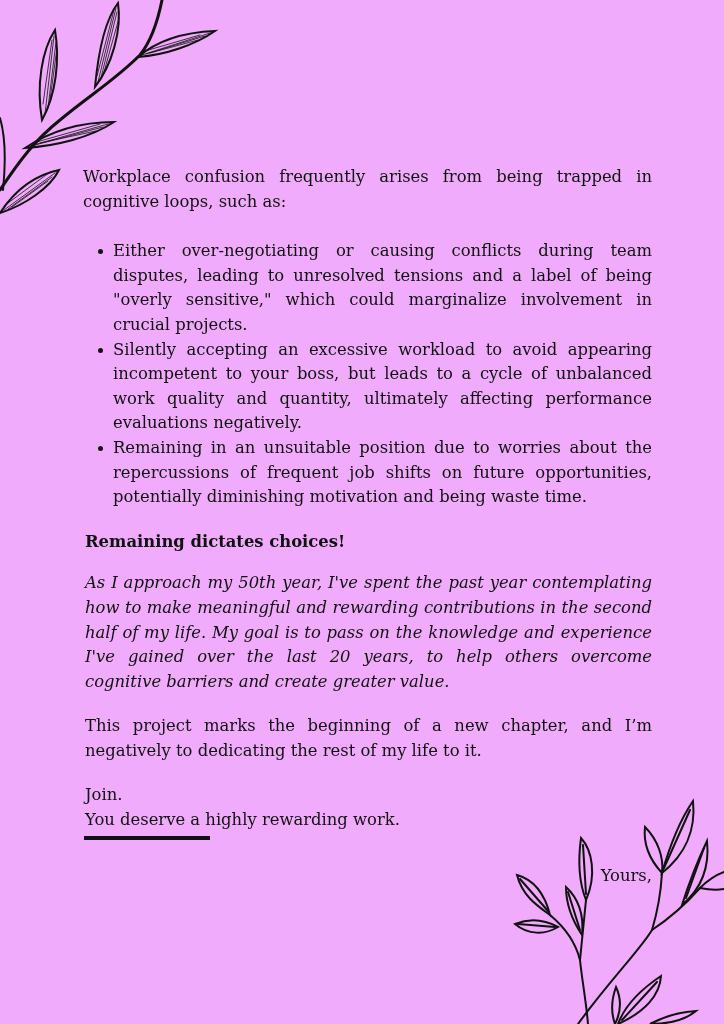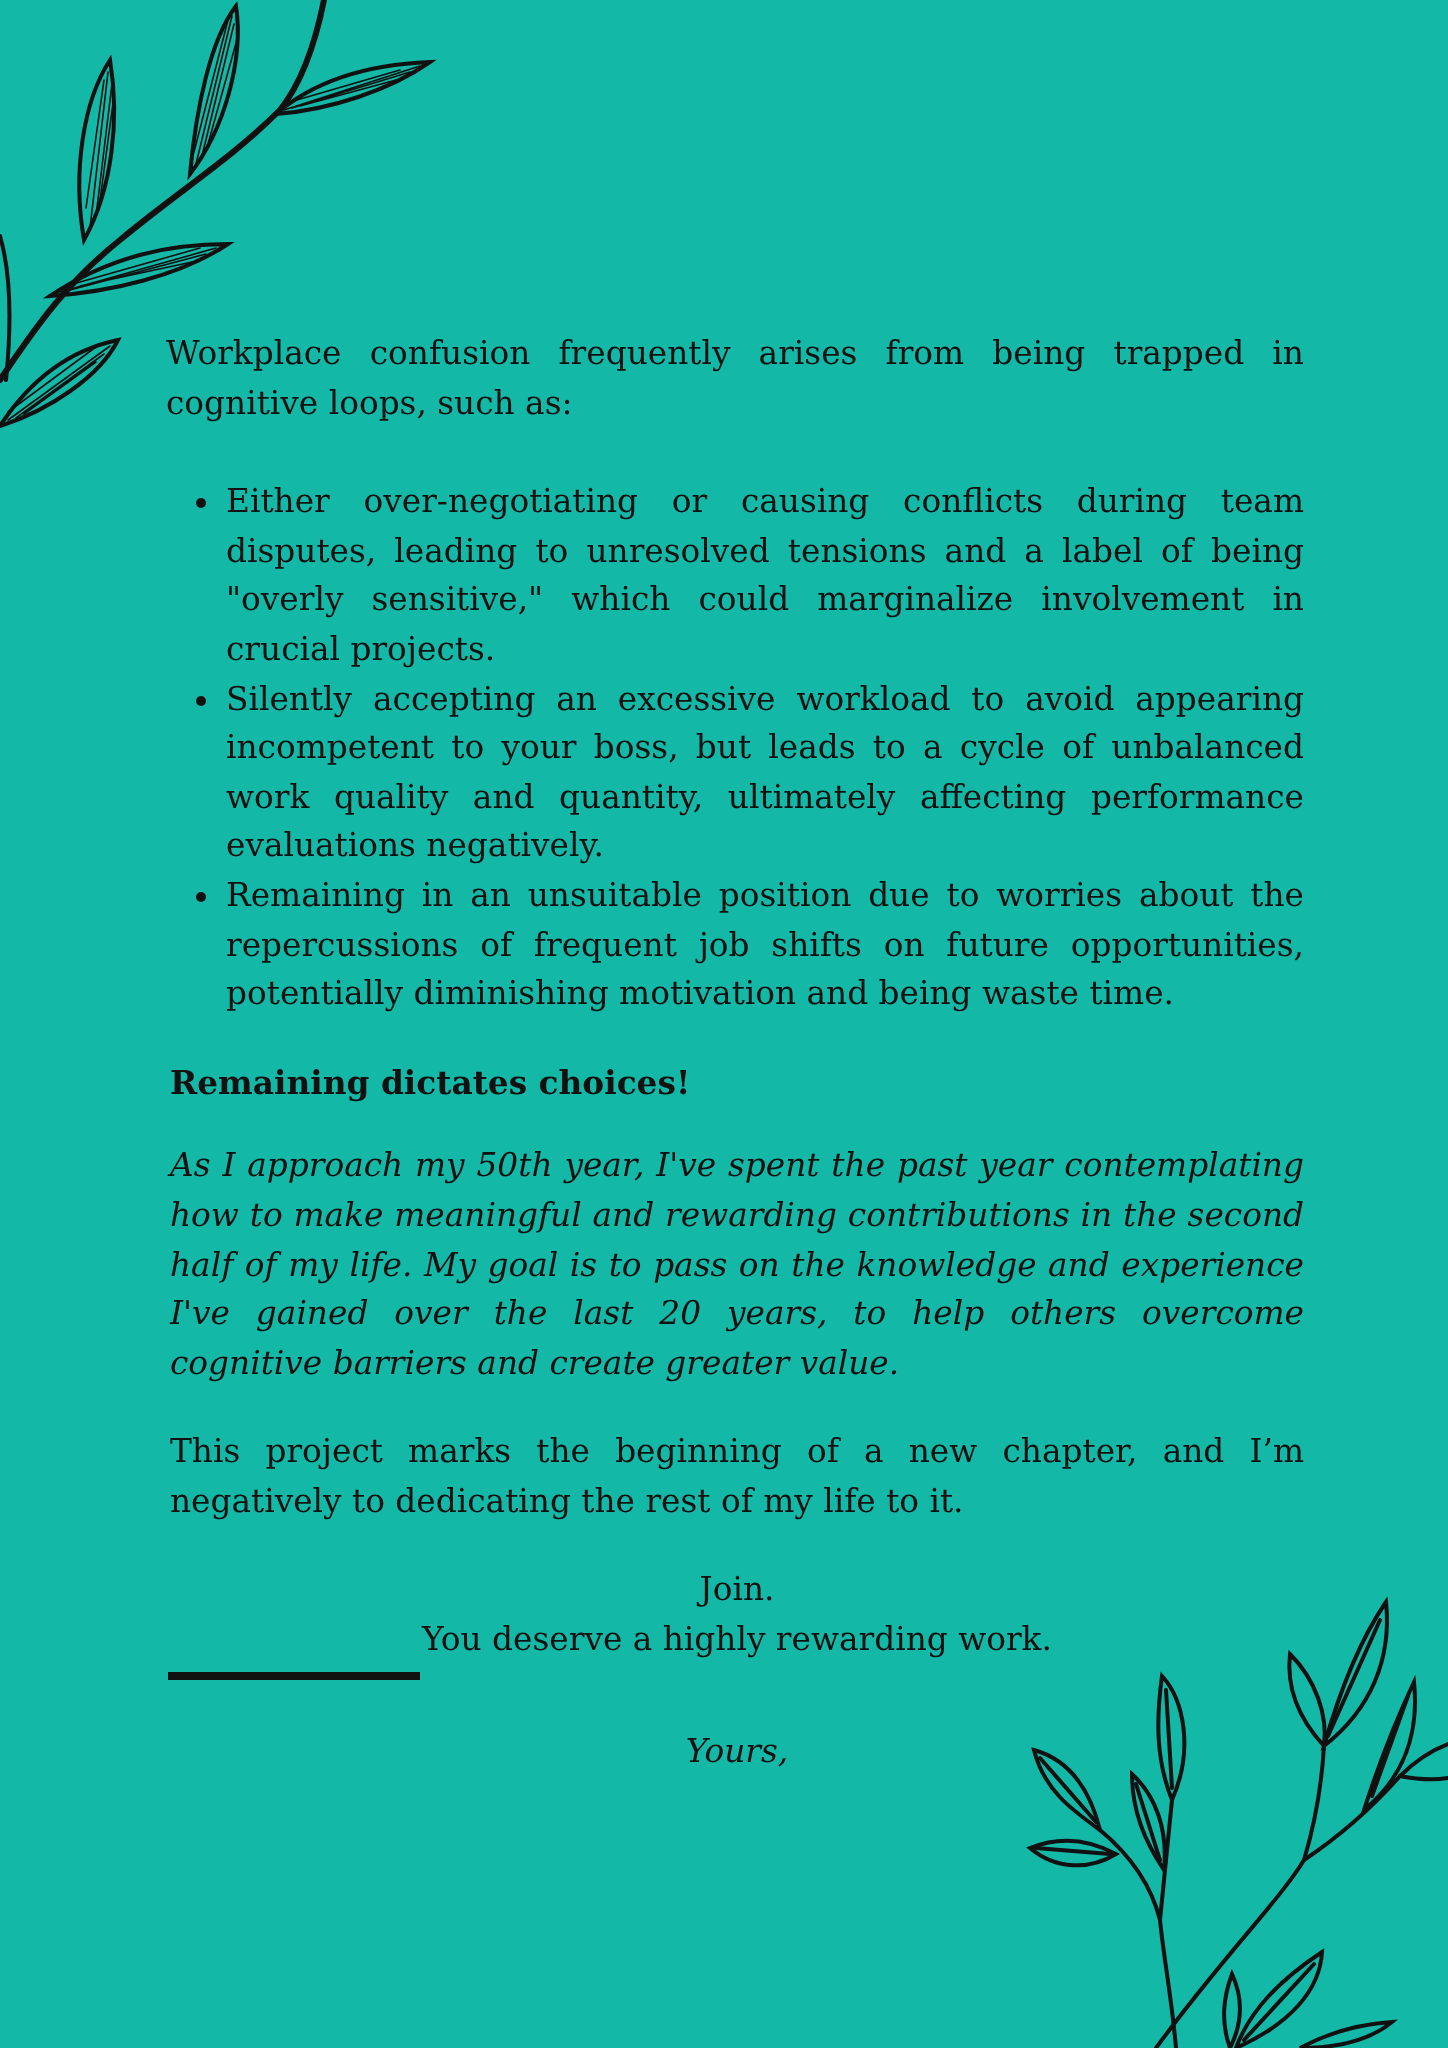--- a/index.html
+++ b/index.html
@@ -1,41 +1,41 @@
 <!DOCTYPE html>
 <html><head>
 <meta charset="utf-8">
 <style>
   html, body { margin: 0; padding: 0; background: #ffffff; }
   body { width: 724px; height: 1024px; position: relative; overflow: hidden; }
-  .page { position: absolute; left: 0; top: 0; width: 724px; height: 1024px; background: #14b8a6; }
+  .page { position: absolute; left: 0; top: 0; width: 724px; height: 1024px; background: #f0abfc; }
   .deco { position: absolute; }
   .deco-tl { left: 0; top: 0; width: 240px; height: 220px; }
   .deco-br { left: 500px; top: 790px; width: 224px; height: 234px; }
   .content {
     position: absolute; left: 83px; top: 165px; width: 569px;
     font-family: "DejaVu Serif", "Liberation Serif", serif;
     font-size: 16.4px; line-height: 24.6px; color: #111111;
   }
   .content p { margin: 0; text-align: justify; }
   .intro { margin: 0; }
   ul.loops { list-style: none; margin: 25px 0 0 0; padding: 0 0 0 30px; }
   ul.loops li { position: relative; text-align: justify; }
   ul.loops li::before {
     content: ""; position: absolute; left: -15px; top: 10px;
     width: 5px; height: 5px; border-radius: 50%; background: #111111;
   }
   .headline { margin-top: 20px !important; font-weight: bold; padding-left: 2px; }
   .p2 { margin-top: 17px !important; padding-left: 2px; font-style: italic; }
   .p3 { margin-top: 20px !important; padding-left: 2px; }
   .closing { margin-top: 20px; padding-left: 2px; }
-  .closing div { text-align: center; }
+  .closing div { text-align: left; }
   .underline-bar { width: 126px; height: 4px; background: #111111; margin: 3px 0 0 -1px; }
   .signoff { margin-top: 23px; padding-left: 2px; }
-  .signoff div { text-align: center; line-height: 26px; font-style: italic; }
+  .signoff div { text-align: right; line-height: 26px; }
 </style>
 </head>
 <body>
 
 <div class="page">
 
   <svg class="deco deco-tl" viewBox="0 0 240 220">
     <g fill="none" stroke="#111" stroke-linecap="round">
 
       <path d="M0 190 C 20 160, 35 140, 60 120 C 90 95, 115 80, 140 55 C 152 40, 158 20, 162 0" stroke-width="3"></path>

